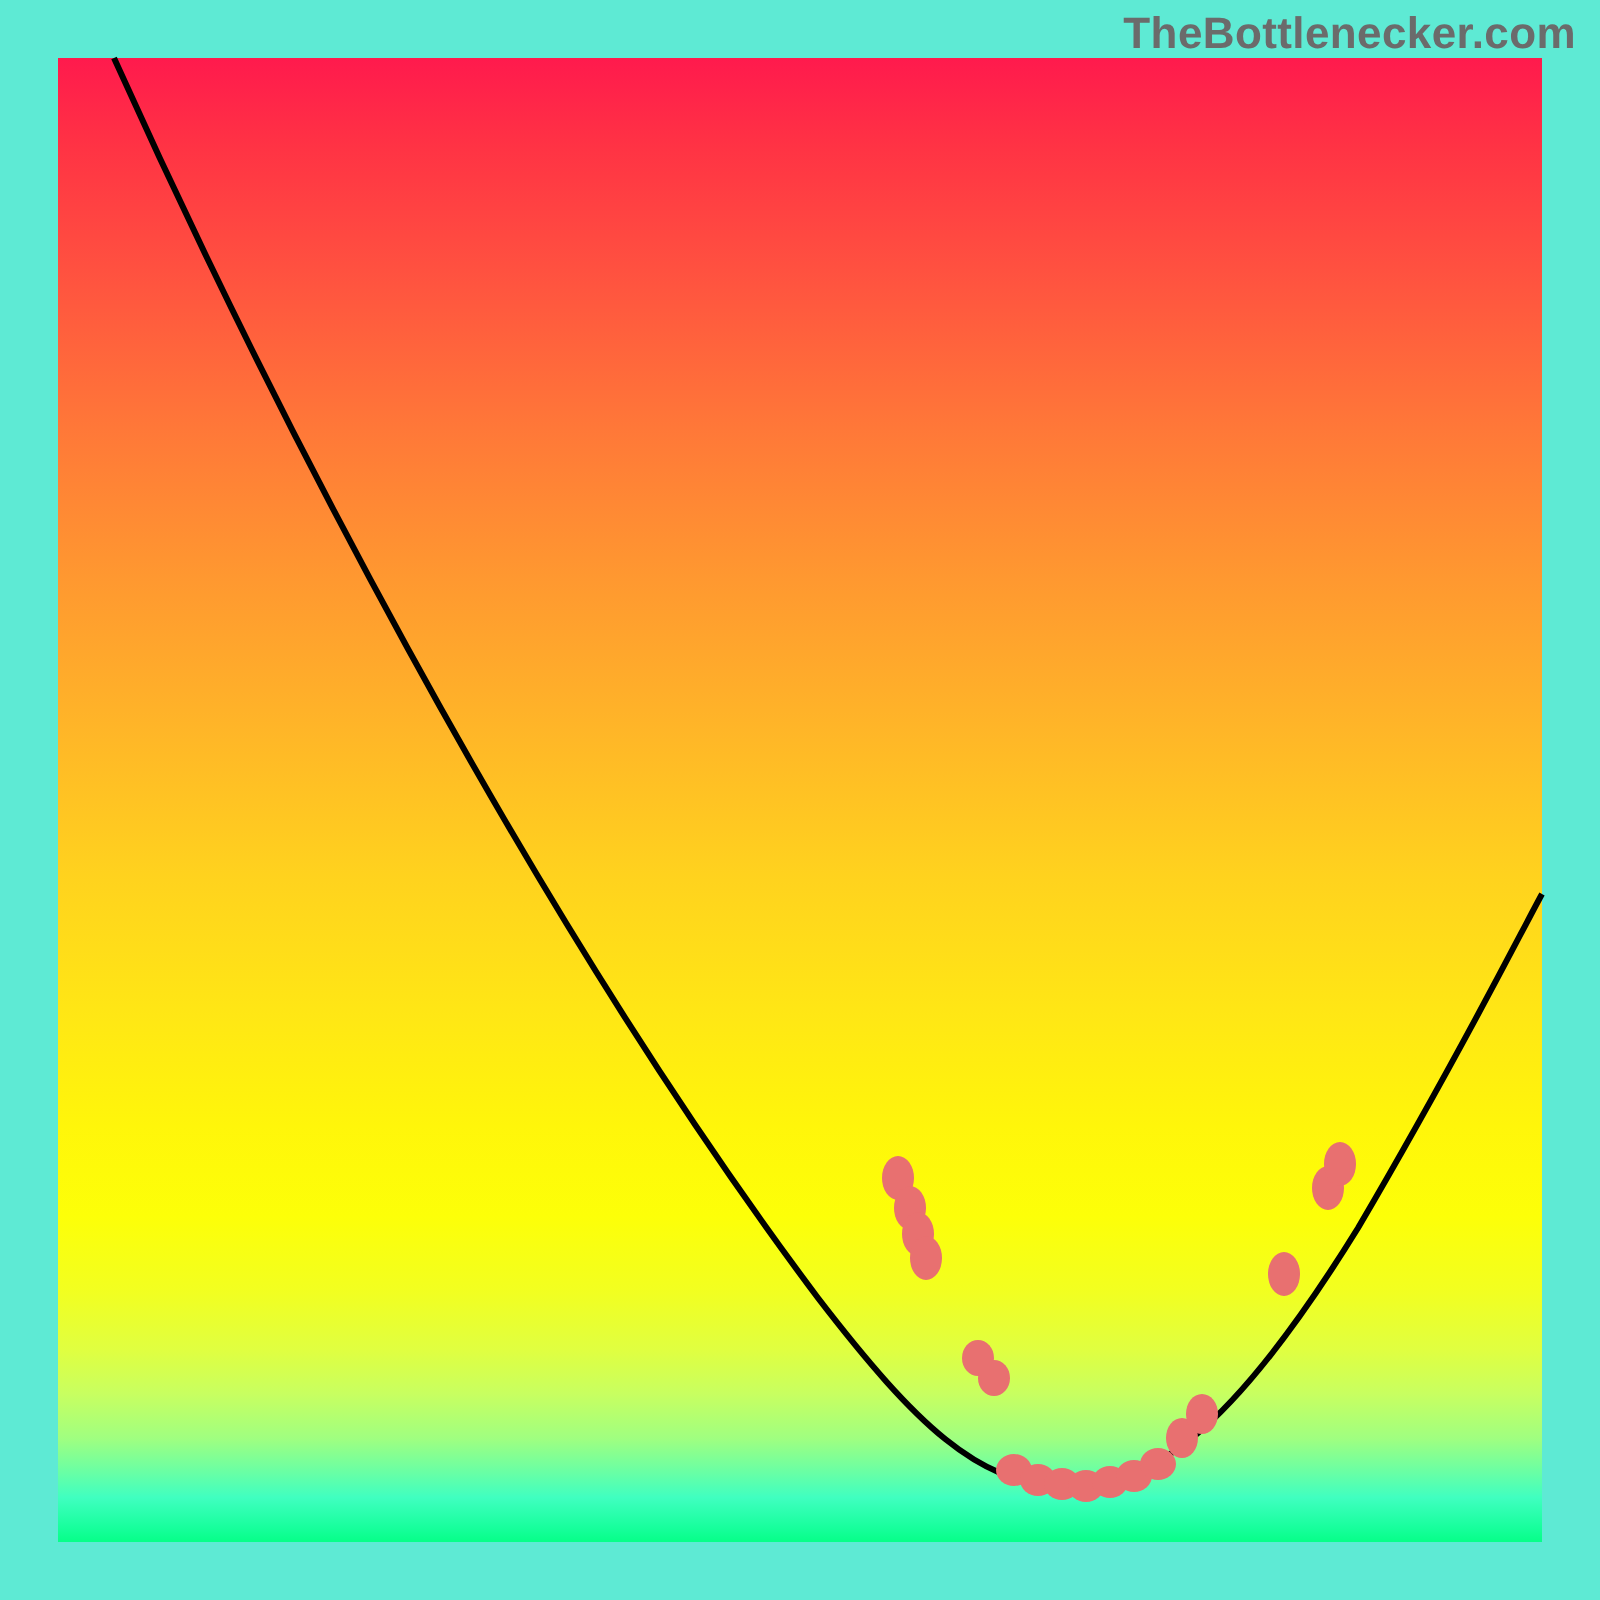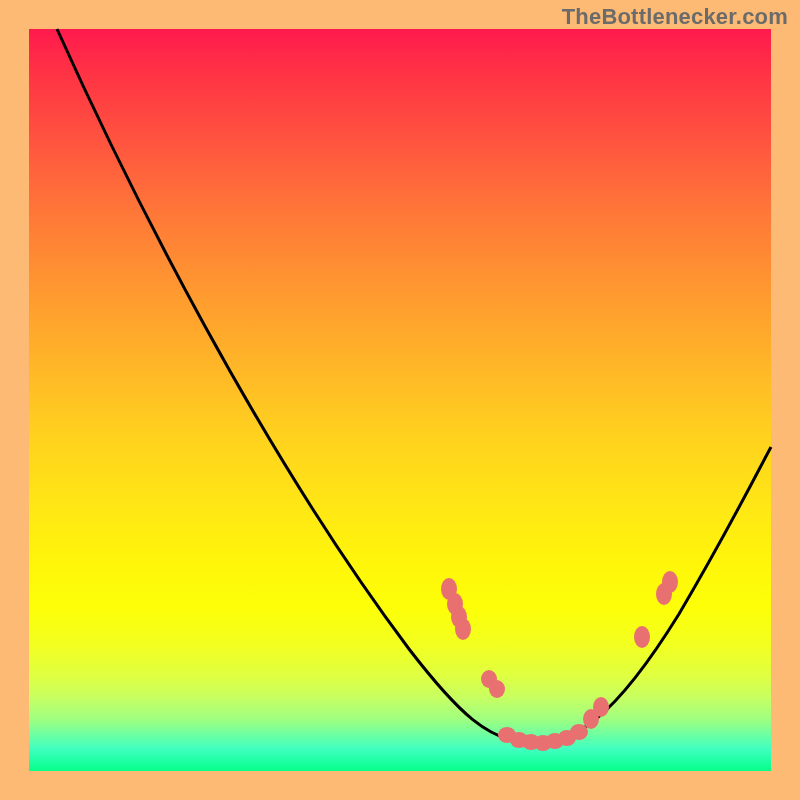--- a/index.html
+++ b/index.html
@@ -1,21 +1,21 @@
 <!DOCTYPE html>
 <html><head>
 <meta charset="utf-8">
 <style>
   * { margin: 0; padding: 0; box-sizing: border-box; }
   html, body { width: 800px; height: 800px; background: #000; overflow: hidden; }
   .frame {
     position: absolute;
     top: 0; left: 0;
     width: 800px; height: 800px;
-    background: #fdba74;
+    background: #5eead4;
   }
   .plot-area {
     position: absolute;
     left: 29px;
     top: 29px;
     width: 742px;
     height: 742px;
     background: linear-gradient(to bottom,
       #ff1a4d 0%,
       #ff3344 6%,

